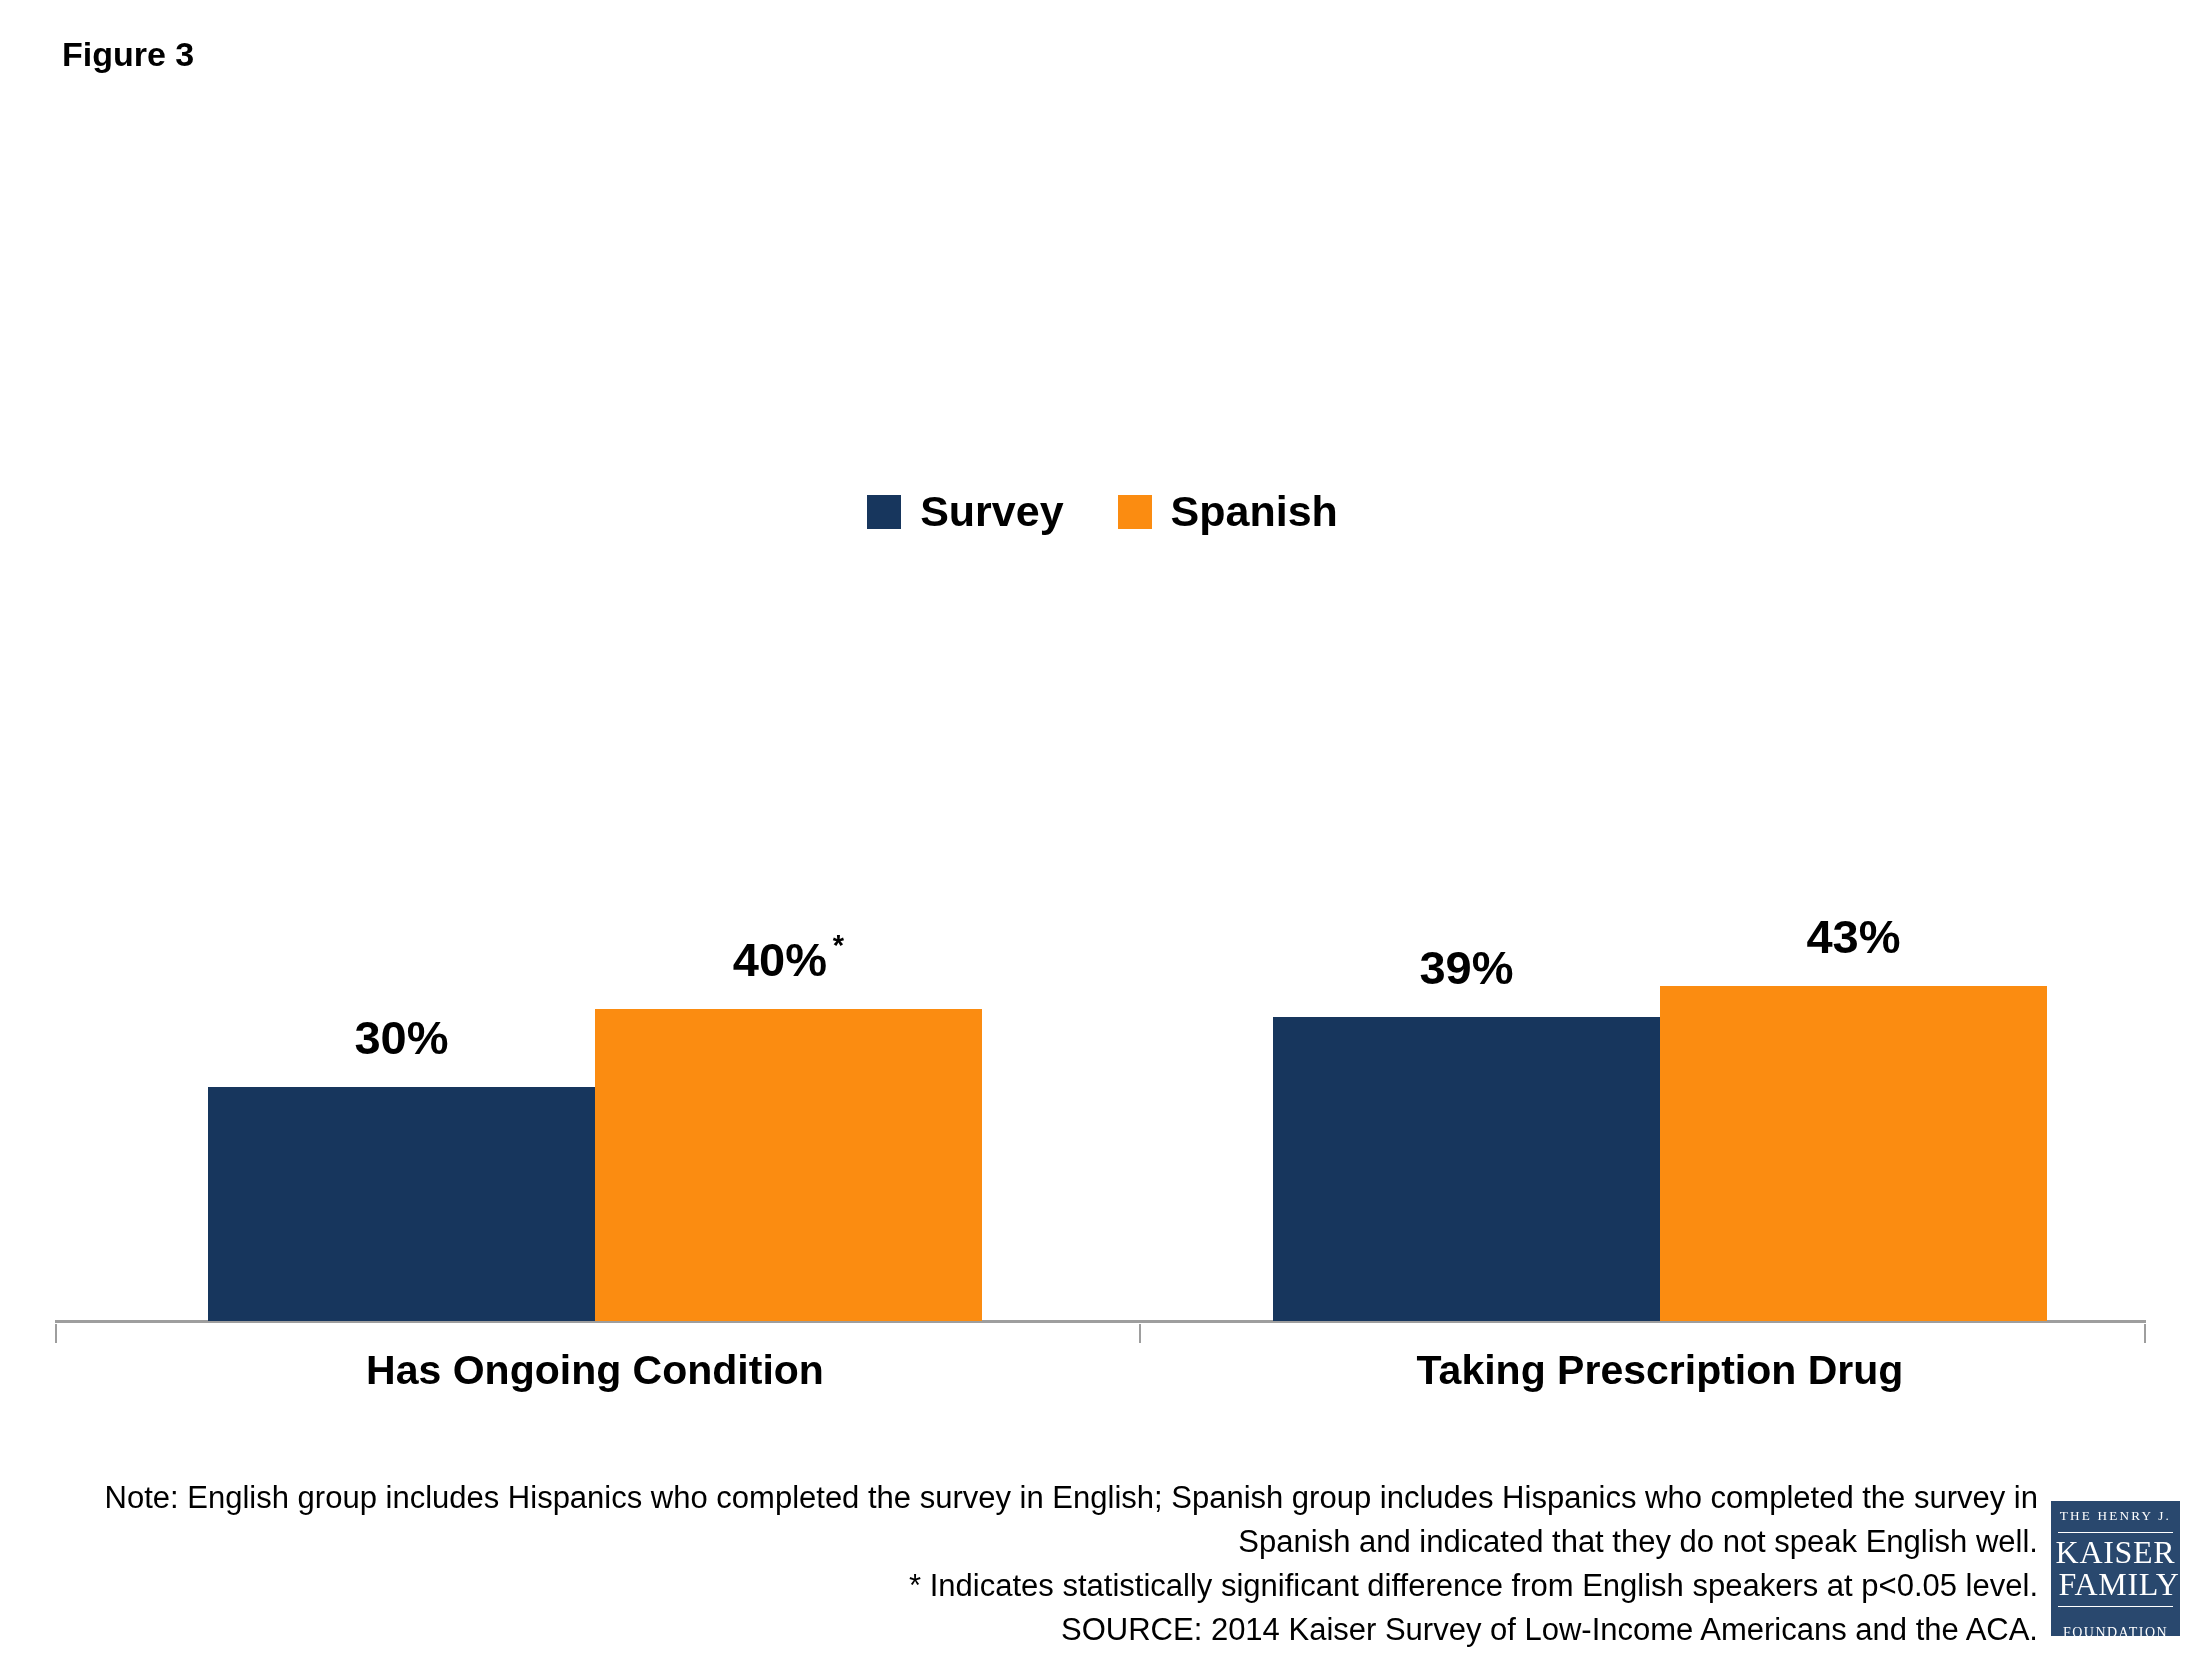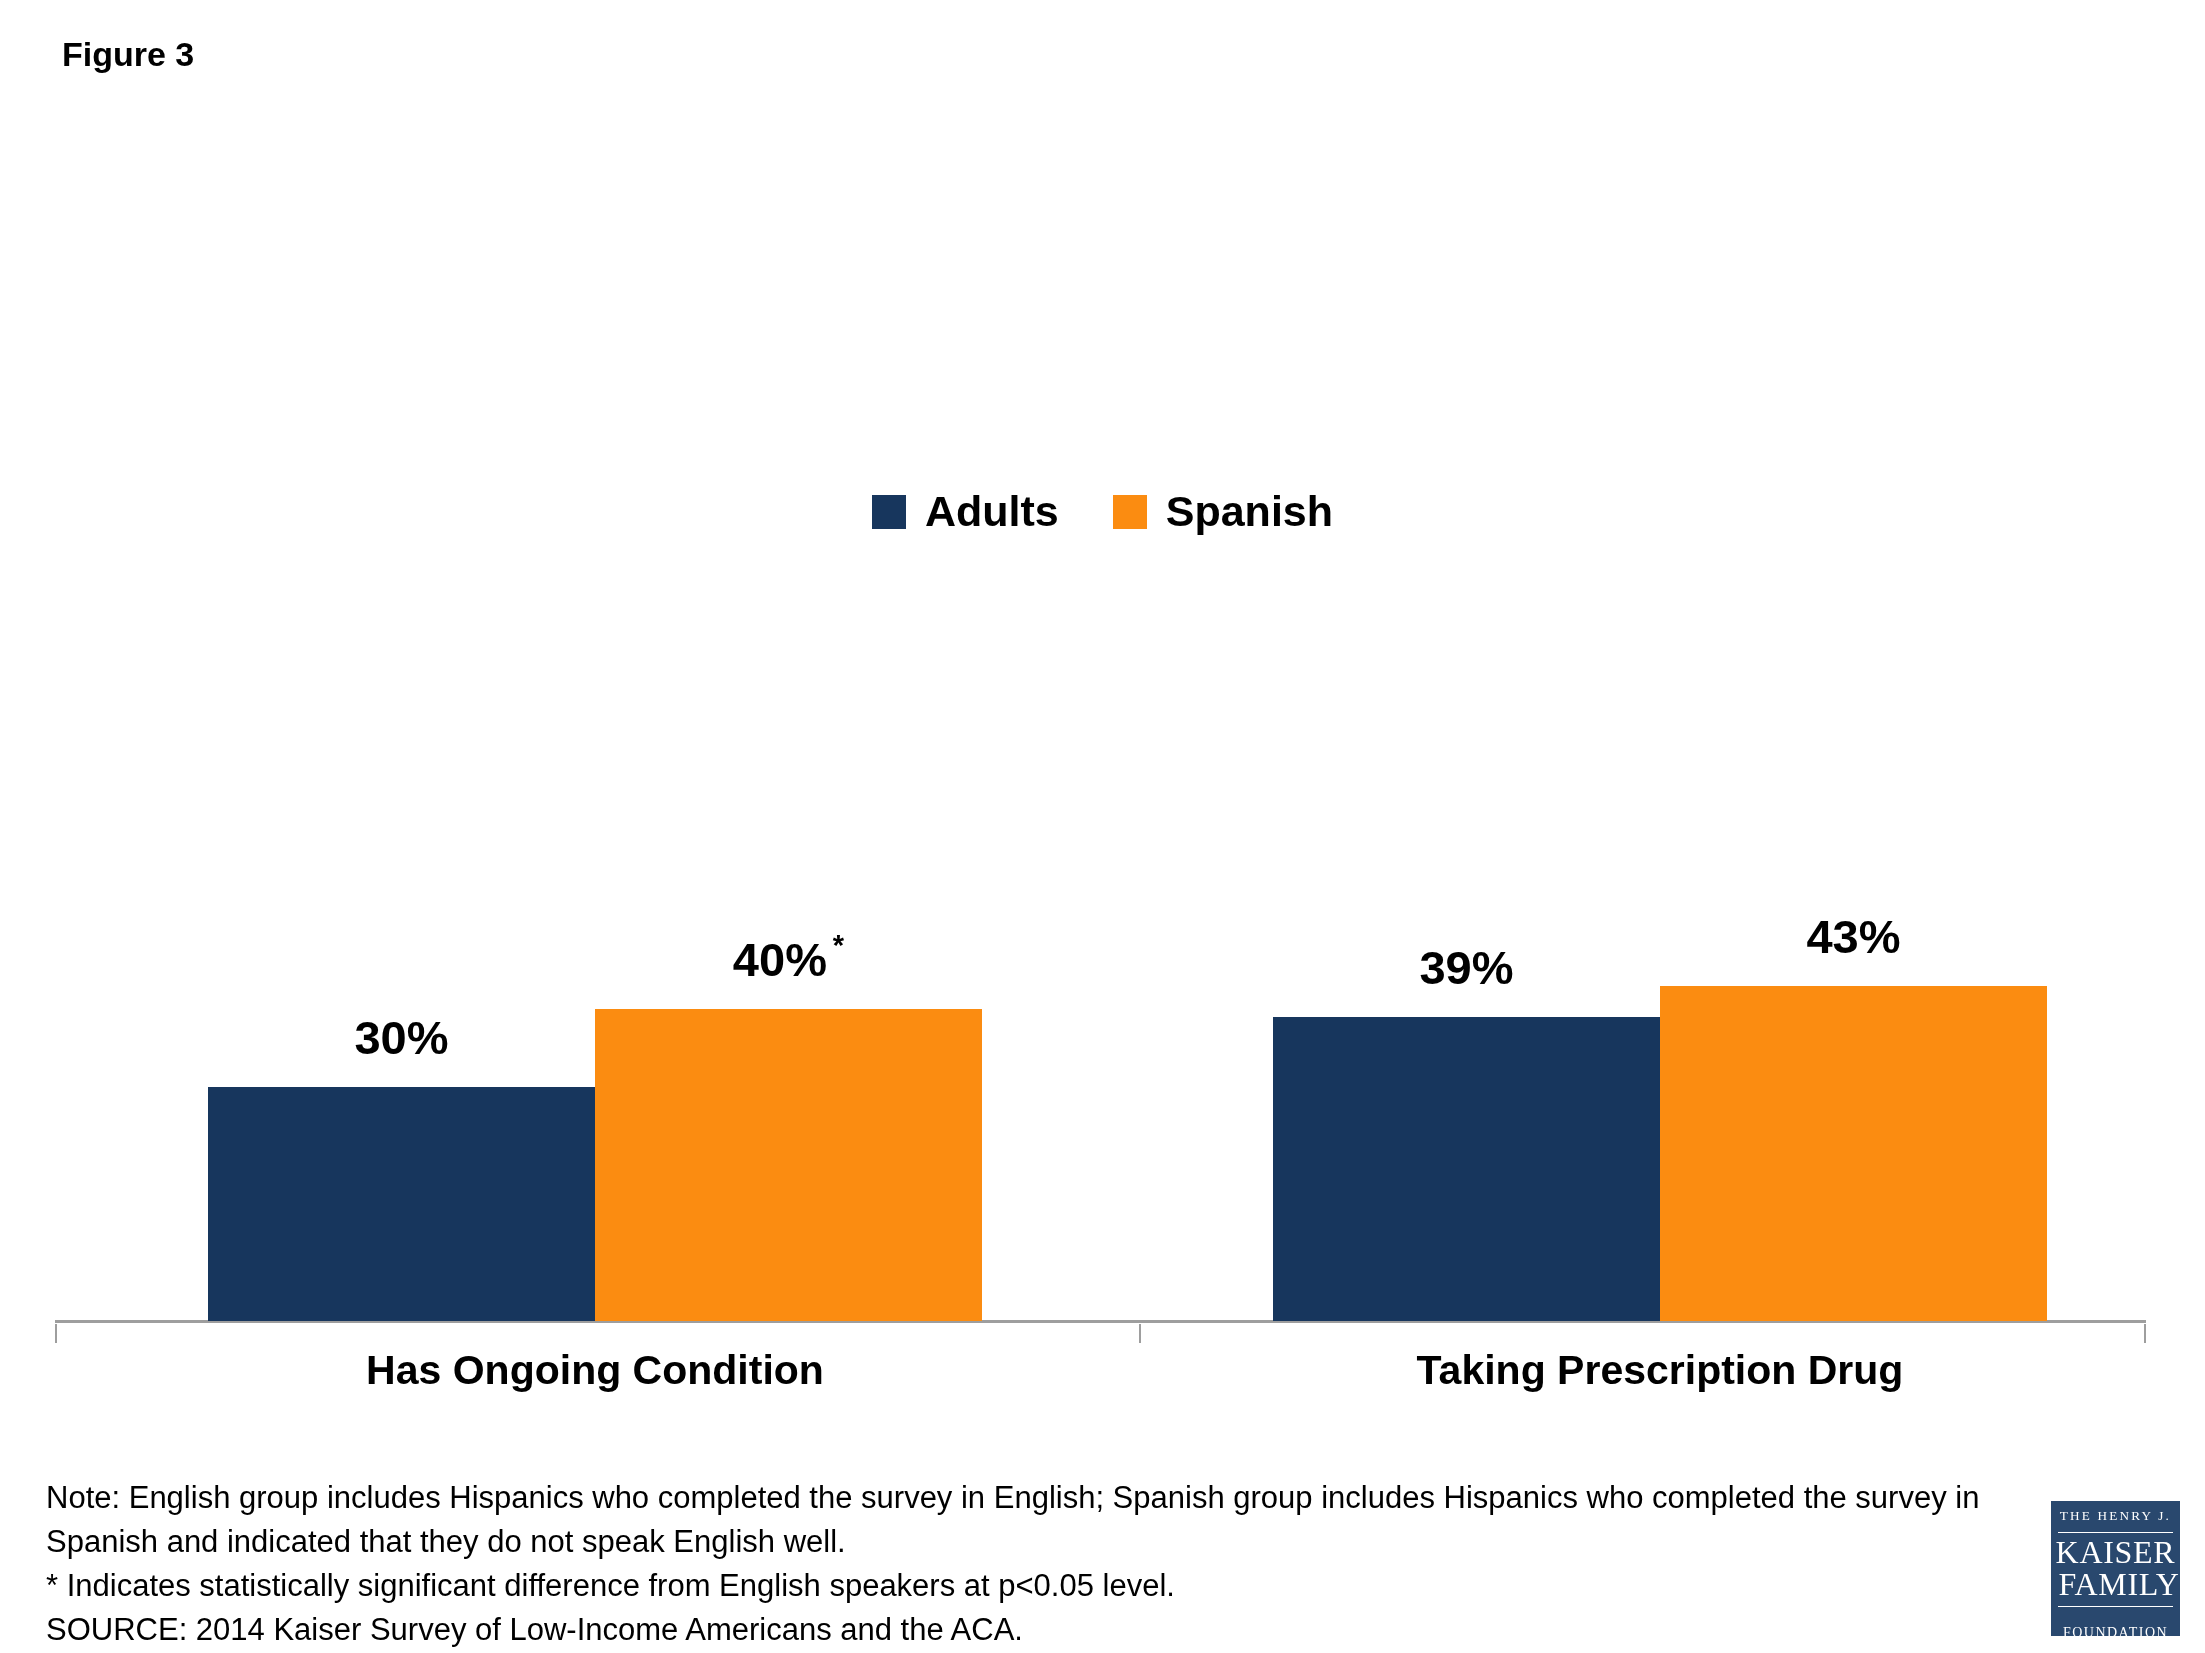--- a/index.html
+++ b/index.html
@@ -38,21 +38,21 @@
   }
   .tick{position:absolute;width:2.2px;height:19px;bottom:-22px;}
   .cat-label{
     position:absolute;top:1347px;width:882px;text-align:center;
     font-size:41px;font-weight:bold;
   }
   .cat-label.c0{left:154px;}
   .cat-label.c1{left:1219px;}
   .notes{
     position:absolute;left:46px;top:1476px;width:1992px;
-    font-size:31px;line-height:1.42;
+    font-size:31px;line-height:1.42;text-align:right;
   }
   .notes p{margin:0;}
   .kff-logo{
     position:absolute;left:2051px;top:1501px;width:129px;height:135px;
     color:#fff;text-align:center;font-family:"Liberation Serif", serif;
     box-sizing:border-box;padding-top:7.4px;
   }
   .kff-top{font-size:13.2px;letter-spacing:2.2px;border-bottom:1.5px solid #fff;margin:0 7.4px;padding-bottom:8px;}
   .kff-kaiser{font-size:32px;letter-spacing:0.7px;margin-top:2.9px;line-height:1.0;}
   .kff-family{font-size:32px;letter-spacing:0.7px;line-height:1.0;border-bottom:1.5px solid #fff;margin:0 7.4px;padding-bottom:5.9px;}
@@ -62,21 +62,21 @@
 <body>
 
 <div class="page">
 
   <div class="figure-label">Figure 3</div>
 
 
   <div class="legend" id="legend">
       <div class="legend-item">
         <span class="legend-swatch" style="background: rgb(23, 54, 93);"></span>
-        <span class="legend-label">Adults</span>
+        <span class="legend-label">Survey</span>
       </div>
       <div class="legend-item">
         <span class="legend-swatch" style="background: rgb(251, 140, 17);"></span>
         <span class="legend-label">Spanish</span>
       </div>
     </div>
 
   <div class="plot" id="plot">
     <div class="axis-line" id="axis-line" style="background: rgb(158, 158, 158);"></div>
     <div class="tick" style="left: 0px; background: rgb(158, 158, 158);"></div>

